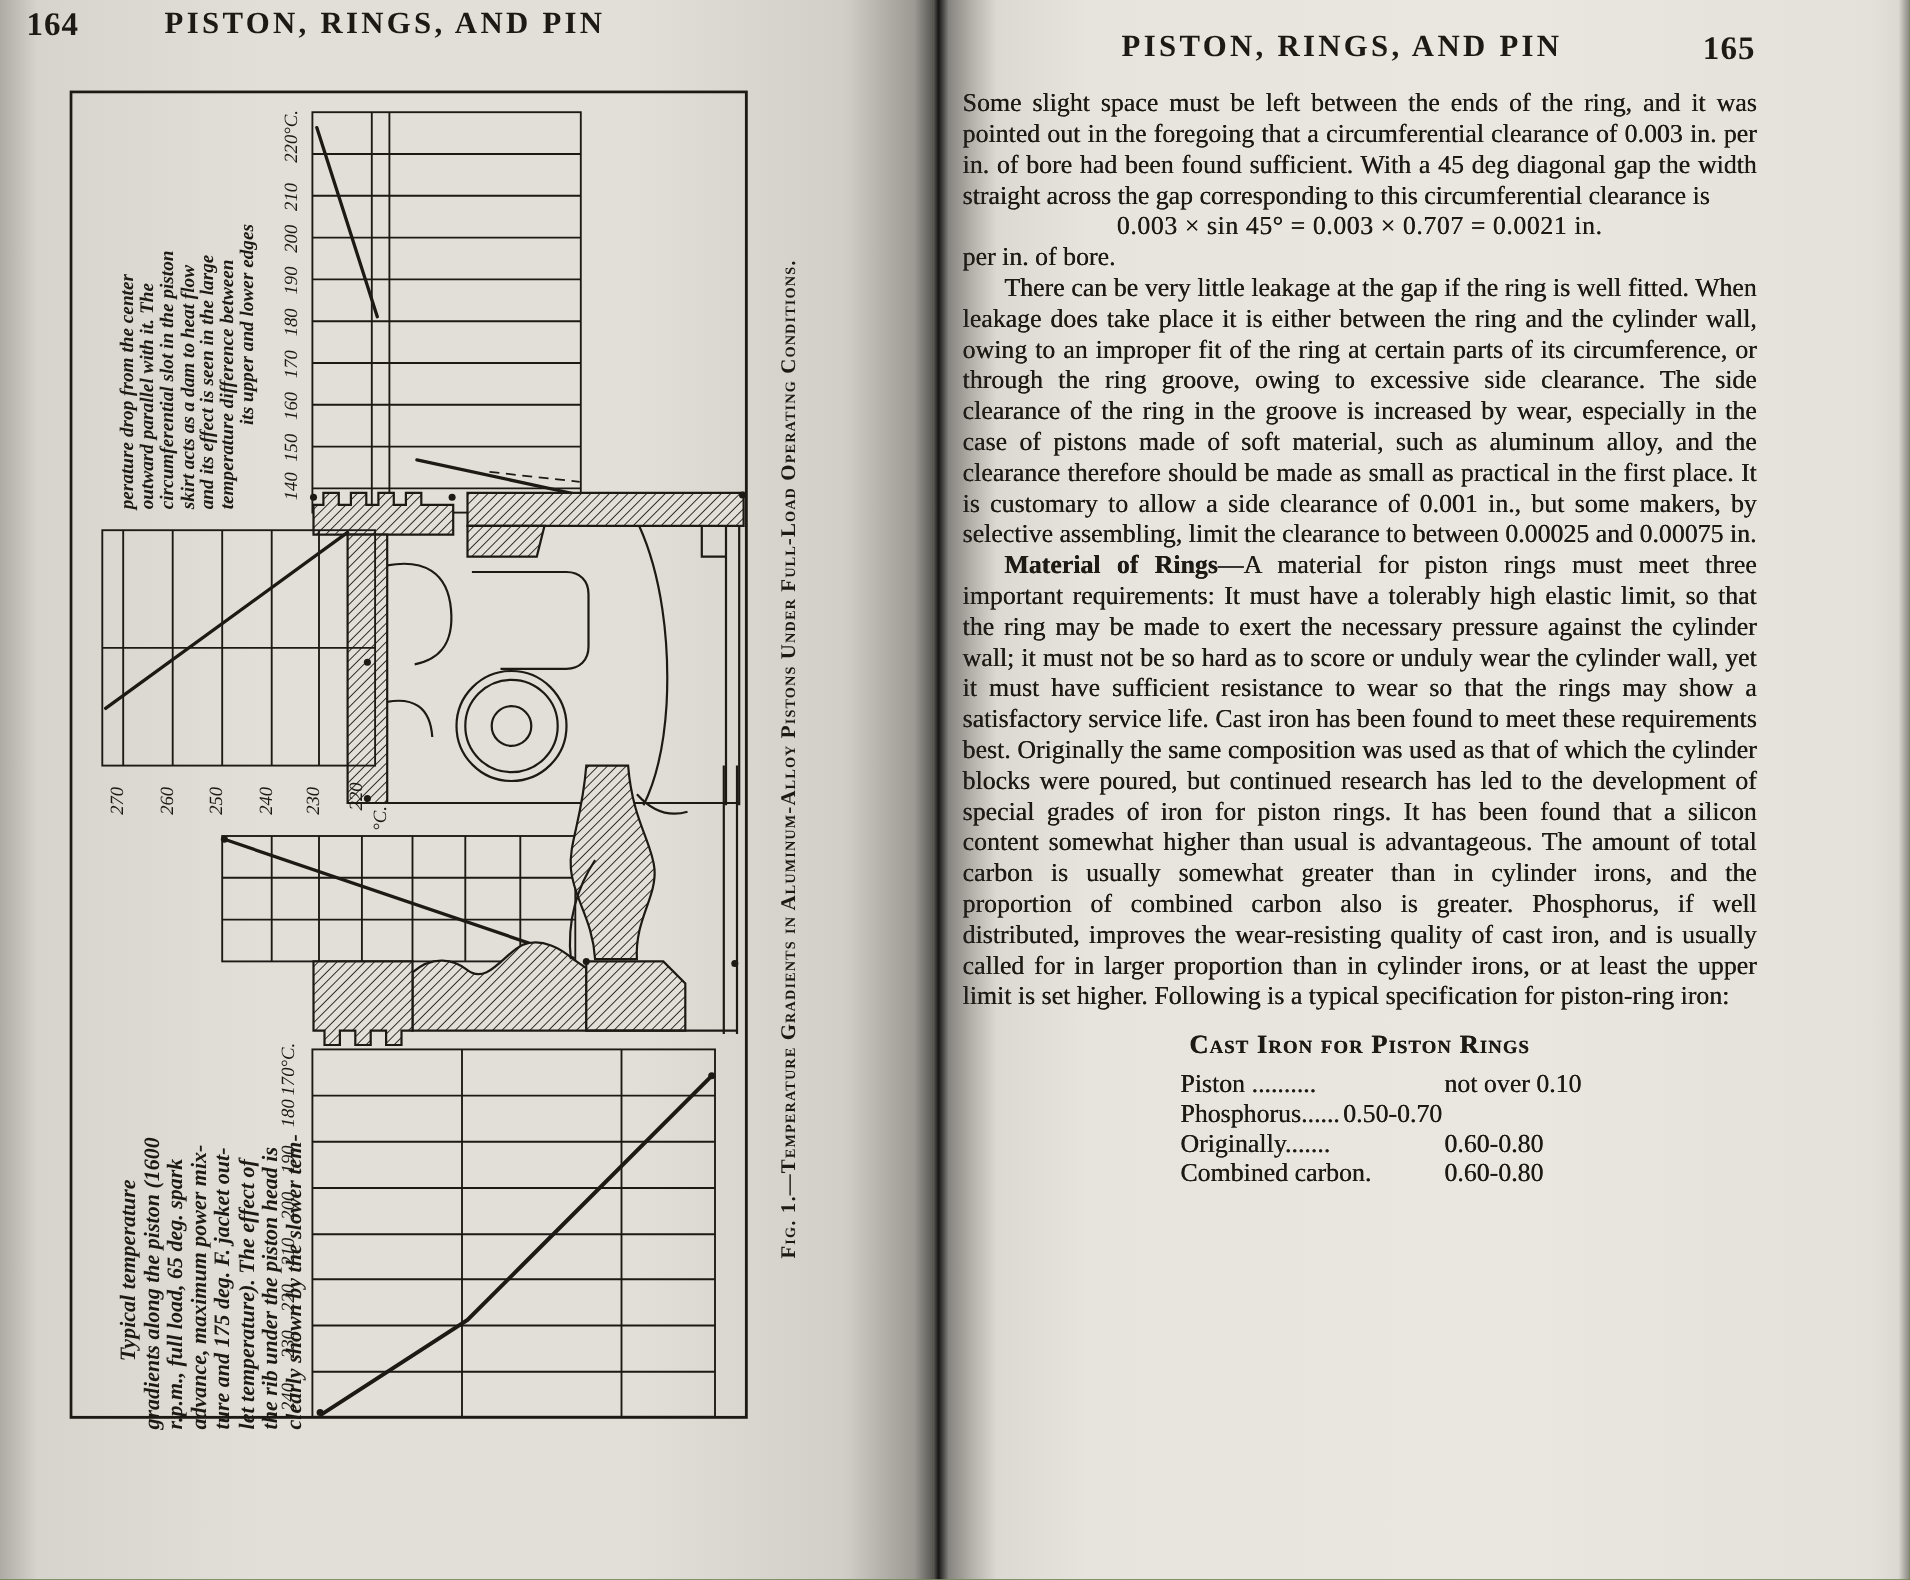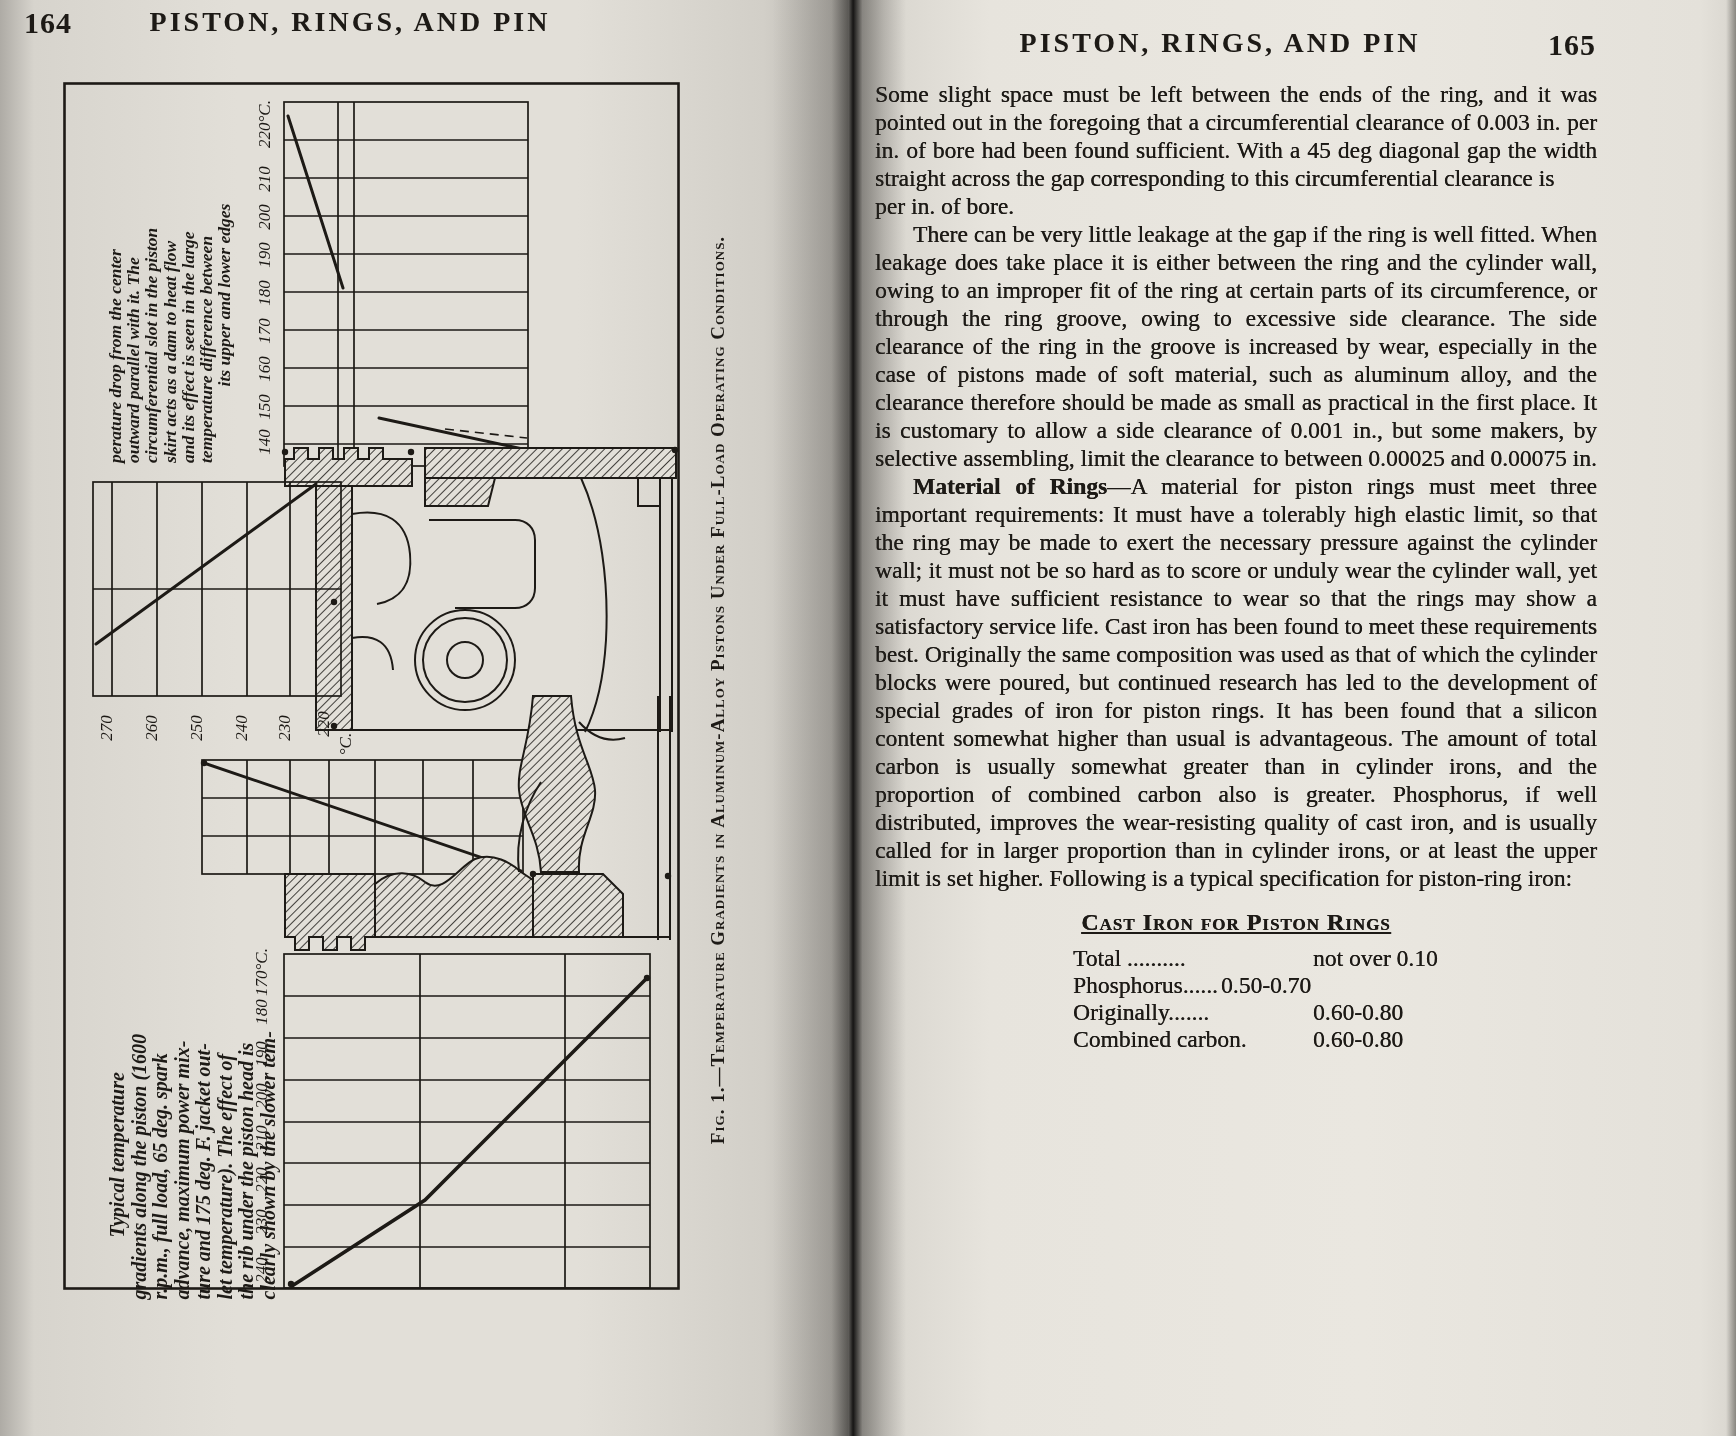--- a/index.html
+++ b/index.html
@@ -43,21 +43,21 @@
     font-variant:small-caps;font-size:19px;letter-spacing:1px;text-align:center;}
 
   
   .body{position:absolute;left:875px;top:80px;width:722px;font-size:23.5px;line-height:28px;
     text-align:justify;text-shadow:0.3px 0 0 currentColor;}
   .body p{margin:0;}
   .ind{text-indent:38px;}
   .lead{font-weight:bold;}
   .eq{margin:13px 0 10px 0;text-align:center;text-indent:0;letter-spacing:.5px;}
 
-  .spec{margin-top:16px;position:relative;text-decoration:underline;}
+  .spec{margin-top:16px;position:relative;}
   .spec-title{text-align:center;font-variant:small-caps;font-weight:bold;letter-spacing:1px;font-size:24px;margin-bottom:8px;}
   .spec-colhdr{position:relative;height:28px;}
   .spec-colhdr span{position:absolute;left:438px;}
   .trow{position:relative;height:27px;}
   .tlabel{position:absolute;left:198px;white-space:pre;}
   .tval{position:absolute;left:438px;}
   .trows .trow:nth-child(2) .tval{left:346px;}
 </style>
 </head>
 <body>
@@ -204,29 +204,30 @@
 
     <div class="rot figcap">Fig. 1.—Temperature Gradients in Aluminum-Alloy Pistons Under Full-Load Operating Conditions.</div>
   </div>
 
   <div class="page page-right"></div>
   <div class="hdr hdr-right">PISTON, RINGS, AND PIN</div>
   <div class="pn pn-right">165</div>
 
   <div class="body">
     <p>Some slight space must be left between the ends of the ring, and it was pointed out in the foregoing that a circumferential clearance of 0.003 in. per in. of bore had been found sufficient. With a 45 deg diagonal gap the width straight across the gap corresponding to this circumferential clearance is</p>
+    <p class="eq">0.003 × sin 45° = 0.003 × 0.707 = 0.0021 in.</p>
     <p>per in. of bore.</p>
     <p class="ind">There can be very little leakage at the gap if the ring is well fitted. When leakage does take place it is either between the ring and the cylinder wall, owing to an improper fit of the ring at certain parts of its circumference, or through the ring groove, owing to excessive side clearance. The side clearance of the ring in the groove is increased by wear, especially in the case of pistons made of soft material, such as aluminum alloy, and the clearance therefore should be made as small as practical in the first place. It is customary to allow a side clearance of 0.001 in., but some makers, by selective assembling, limit the clearance to between 0.00025 and 0.00075 in.</p>
     <p class="ind"><span class="lead">Material of Rings</span><span>—A material for piston rings must meet three important requirements: It must have a tolerably high elastic limit, so that the ring may be made to exert the necessary pressure against the cylinder wall; it must not be so hard as to score or unduly wear the cylinder wall, yet it must have sufficient resistance to wear so that the rings may show a satisfactory service life. Cast iron has been found to meet these requirements best. Originally the same composition was used as that of which the cylinder blocks were poured, but continued research has led to the development of special grades of iron for piston rings. It has been found that a silicon content somewhat higher than usual is advantageous. The amount of total carbon is usually somewhat greater than in cylinder irons, and the proportion of combined carbon also is greater. Phosphorus, if well distributed, improves the wear-resisting quality of cast iron, and is usually called for in larger proportion than in cylinder irons, or at least the upper limit is set higher. Following is a typical specification for piston-ring iron:</span></p>
 
     <div class="spec">
       <div class="spec-title">Cast Iron for Piston Rings</div>
       <div class="trows">
         <div class="trow">
-          <span class="tlabel">Total ..........</span>
+          <span class="tlabel">Piston ..........</span>
           <span class="tval">not over 0.10</span>
         </div>
         <div class="trow">
           <span class="tlabel">Phosphorus......</span>
           <span class="tval">0.50-0.70</span>
         </div>
         <div class="trow">
           <span class="tlabel">Originally.......</span>
           <span class="tval">0.60-0.80</span>
         </div>

